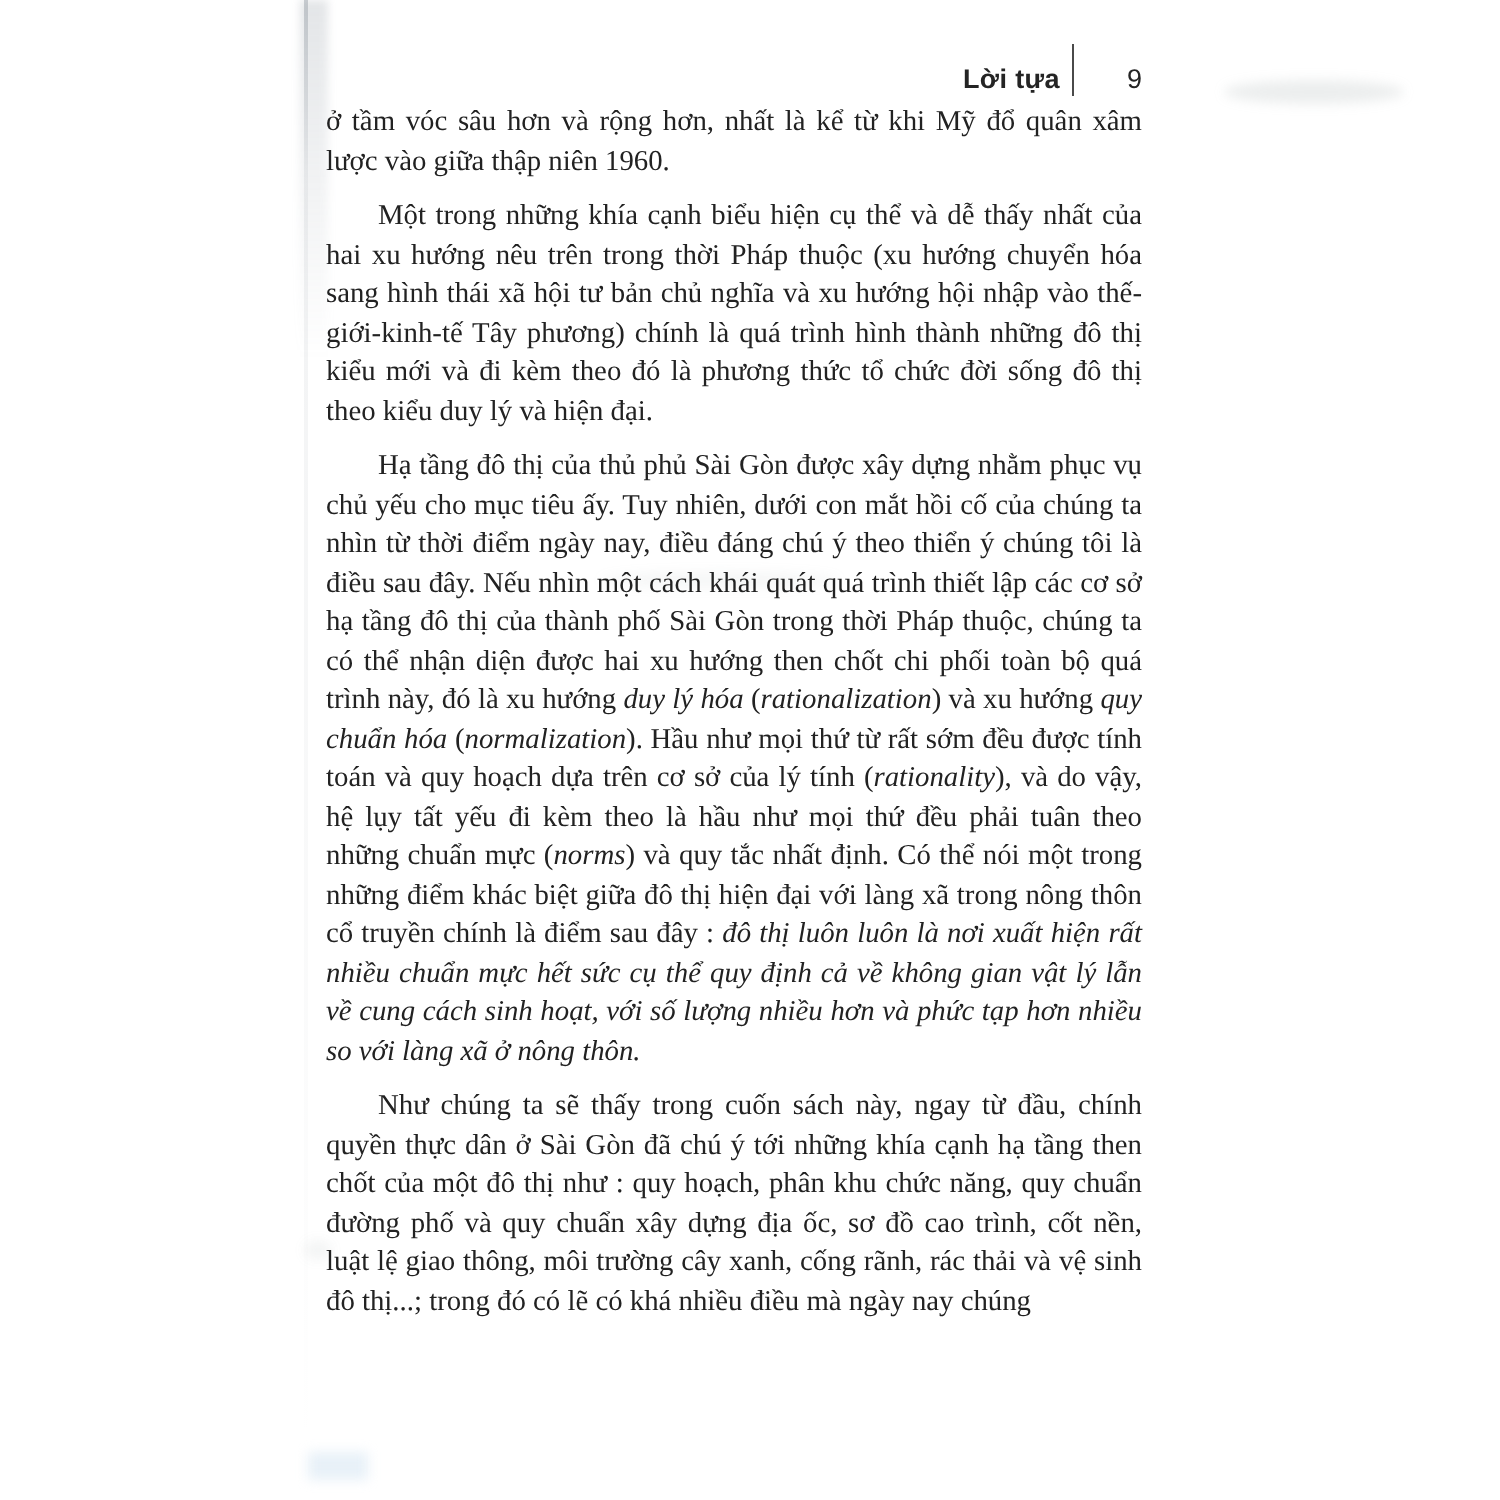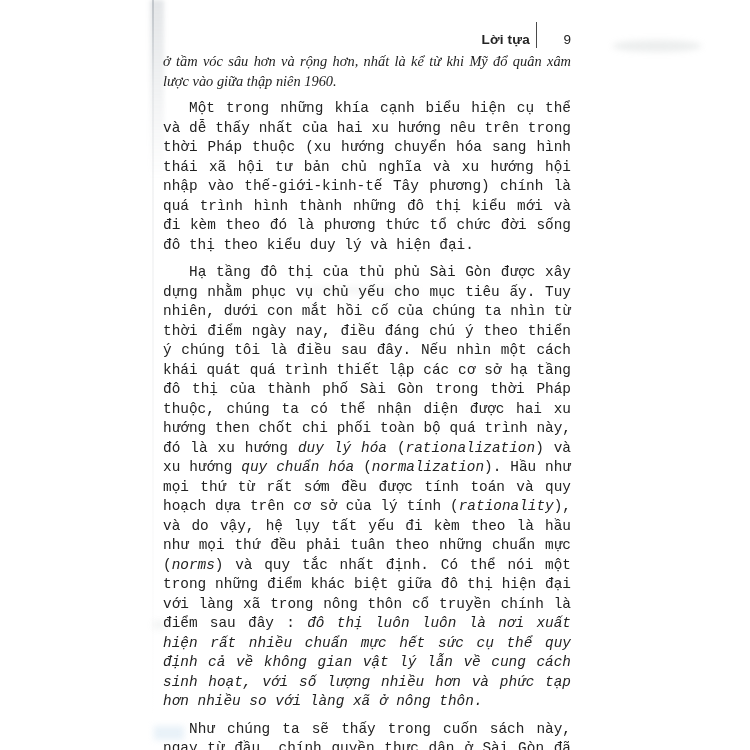--- a/index.html
+++ b/index.html
@@ -92,22 +92,22 @@
     width: 408px;
     color: #222222;
     font-size: 14.4px;
     line-height: 19.5px;
     text-align: justify;
   }
   .text-block p {
     margin: 0;
     text-indent: 26px;
   }
-  .text-block p + p { margin-top: 8px; font-family: Liberation Mono, monospace; }
-  .text-block p.no-indent { text-indent: 0; font-style: italic; }
+  .text-block p + p { margin-top: 8px; }
+  .text-block p.no-indent { text-indent: 0; }
   .it { font-style: italic; }
 </style>
 </head>
 <body>
 
 <div class="scan-page">
 
   <div class="page-edge-shadow"></div>
   <div class="page-edge-line"></div>
   <div class="scan-smudge smudge-a"></div>

